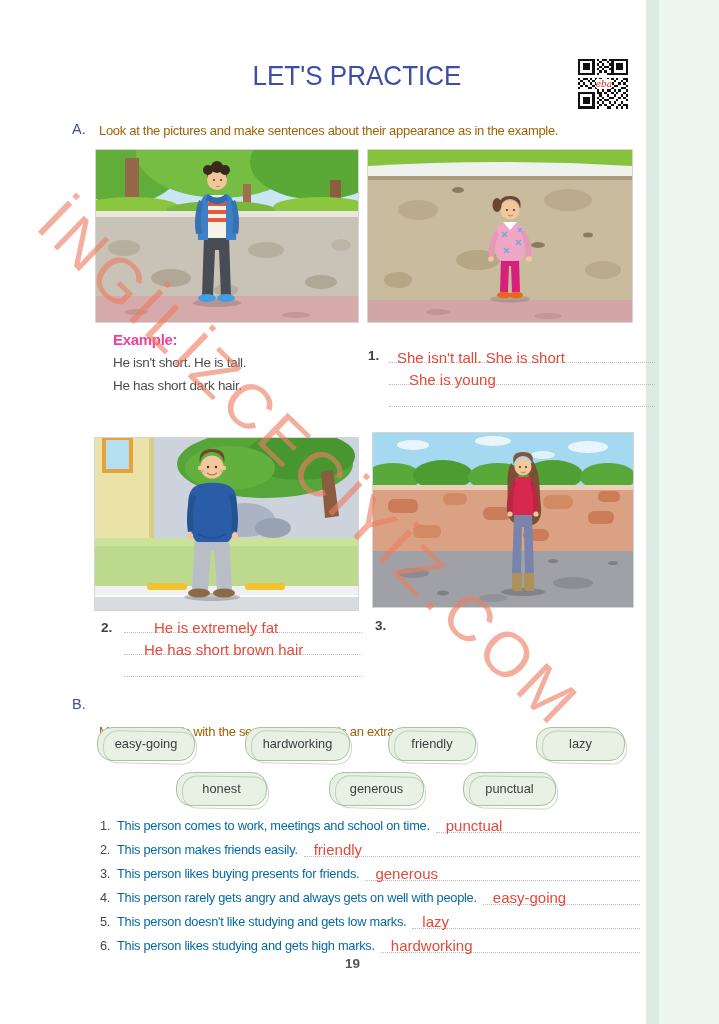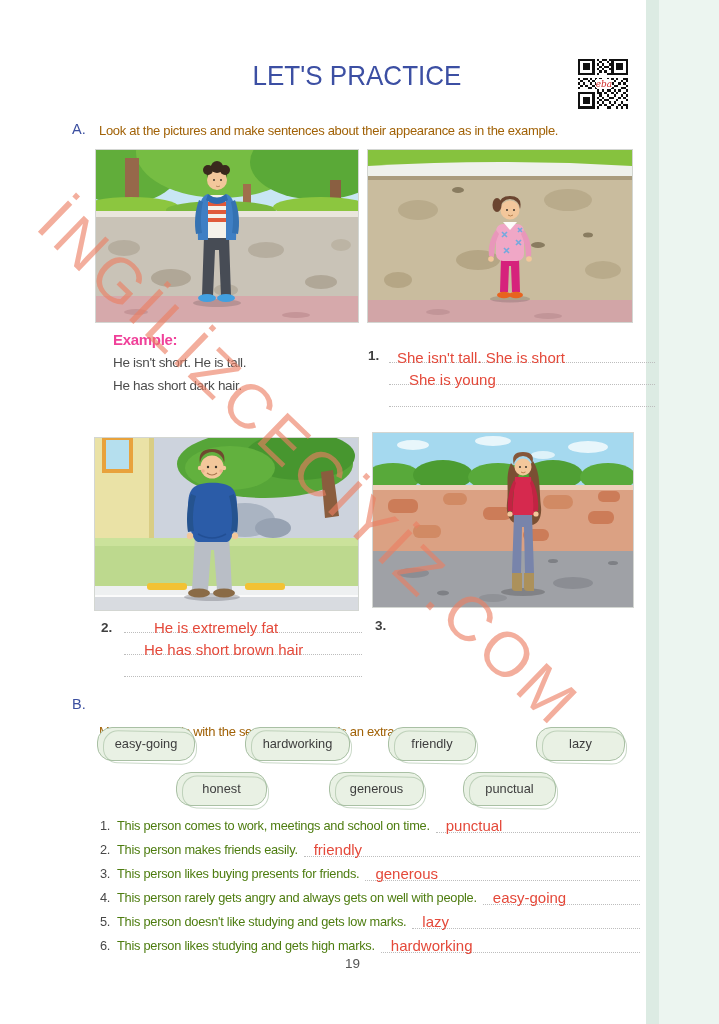--- a/index.html
+++ b/index.html
@@ -61,27 +61,27 @@
   #chip2{left:245px;top:727px;width:103px;}
   #chip3{left:388px;top:727px;width:86px;}
   #chip4{left:536px;top:727px;width:87px;}
   #chip5{left:176px;top:772px;width:89px;}
   #chip6{left:329px;top:772px;width:93px;}
   #chip7{left:463px;top:772px;width:91px;}
 
   
   .srow{position:absolute;left:100px;width:540px;height:19px;display:flex;align-items:flex-end;}
   .snum{flex:0 0 17px;font-size:12.8px;letter-spacing:-.25px;color:#474747;}
-  .stext{font-size:12.8px;letter-spacing:-.25px;color:#4d7c0f;white-space:nowrap;}
+  .stext{font-size:12.8px;letter-spacing:-.25px;color:#0369a1;white-space:nowrap;}
   .sline{flex:1 1 auto;margin-left:6px;height:100%;border-bottom:1px dotted #bdbdbd;position:relative;}
   .sans{position:absolute;left:10px;bottom:-2px;font-size:15px;color:#e4493a;white-space:nowrap;}
   #srow1{top:814px;} #srow2{top:838px;} #srow3{top:862px;}
   #srow4{top:886px;} #srow5{top:910px;} #srow6{top:934px;}
 
-  .pageno{position:absolute;left:345px;top:956px;font-size:13.5px;color:#555;}
+  .pageno{position:absolute;left:345px;top:956px;font-size:13.5px;color:#555;font-weight:bold;}
 
   
   .watermark{position:absolute;left:74px;top:186px;transform:rotate(44deg);transform-origin:0 0;
              font-size:63px;letter-spacing:5px;color:#ec7e62;opacity:.62;white-space:nowrap;
              z-index:50;pointer-events:none;}
 </style>
 </head>
 <body>
 
 <div class="page">

